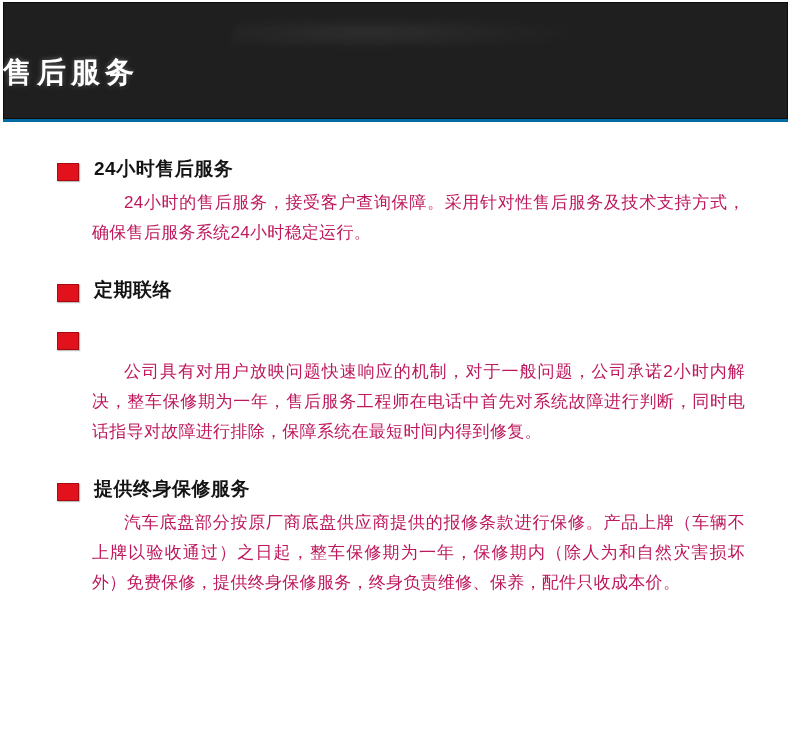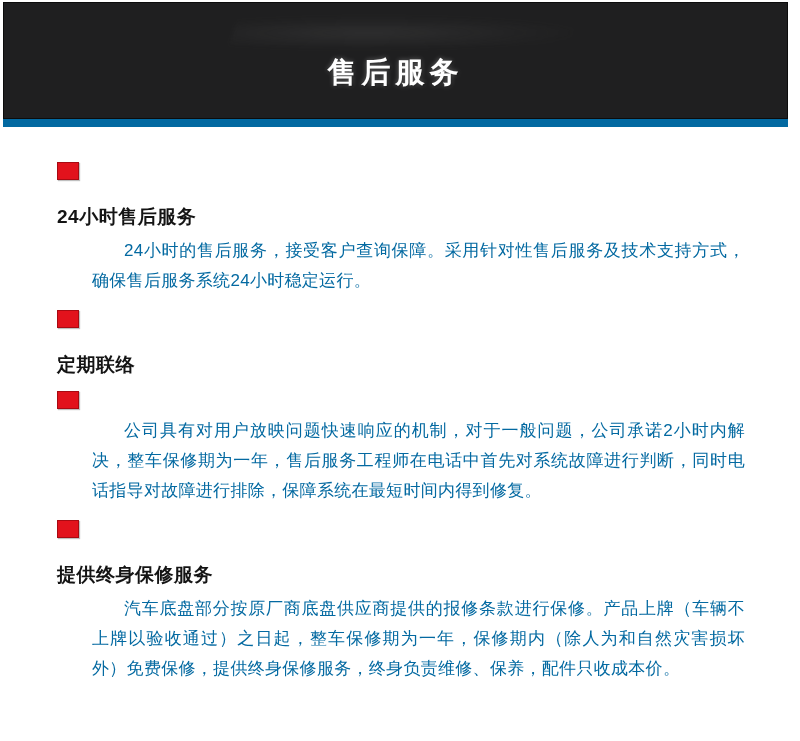--- a/index.html
+++ b/index.html
@@ -19,25 +19,25 @@
     height: 741px;
     background: #ffffff;
   }
 
   
   .banner {
     position: relative;
     margin: 2px 12px 0 3px;
     height: 117px;
     background: var(--header-bg, #1f1f20);
-    border-bottom: 8px solid #0369a1;
+    border-bottom: 3px solid #0369a1;
     box-shadow: inset 0 0 0 1px rgba(0,0,0,0.6);
     display: flex;
     flex-direction: column;
-    align-items: center;
+    align-items: flex-start;
     justify-content: center;
     overflow: hidden;
   }
   .smudge {
     position: absolute;
     top: 14px;
     left: 230px;
     width: 340px;
     height: 34px;
     background: radial-gradient(ellipse at 40% 50%, rgba(110,110,110,0.18), rgba(70,70,70,0.08) 55%, transparent 75%);
@@ -51,27 +51,26 @@
     color: #ffffff;
     letter-spacing: 5px;
     text-shadow: 0 0 5px rgba(255,255,255,0.35), 1px 1px 2px rgba(0,0,0,0.8);
   }
 
   
   .content {
     padding: 35px 55px 0 57px;
   }
   .sec { margin: 0; }
-  .sec + .sec { margin-top: 14px; }
+  .sec + .sec { margin-top: 30px; }
 
   .sec-head {
     display: flex;
-    align-items: flex-start;
-    gap: 25px;
-    flex-direction: column;
+    align-items: flex-end;
+    gap: 15px;
   }
   .bullet {
     flex: 0 0 auto;
     width: 22px;
     height: 18px;
     background: linear-gradient(180deg, #ee1a24 0%, var(--accent, #e2121c) 55%, #c20封410 100%);
     background-color: var(--accent, #e2121c);
     border: 1px solid #a80a12;
     box-sizing: border-box;
     box-shadow: 1px 1px 1px rgba(0,0,0,0.25);
@@ -82,21 +81,21 @@
     line-height: 24px;
     font-weight: bold;
     color: #141414;
     letter-spacing: 0.5px;
   }
   .sec p {
     margin: 7px 0 0 35px;
     text-indent: 32px;
     font-size: 17px;
     line-height: 30px;
-    color: #0369a1;
+    color: #be185d;
     text-align: justify;
     letter-spacing: 0.3px;
   }
 </style>
 </head>
 <body>
 
 <div class="page">
 
   <header class="banner">

